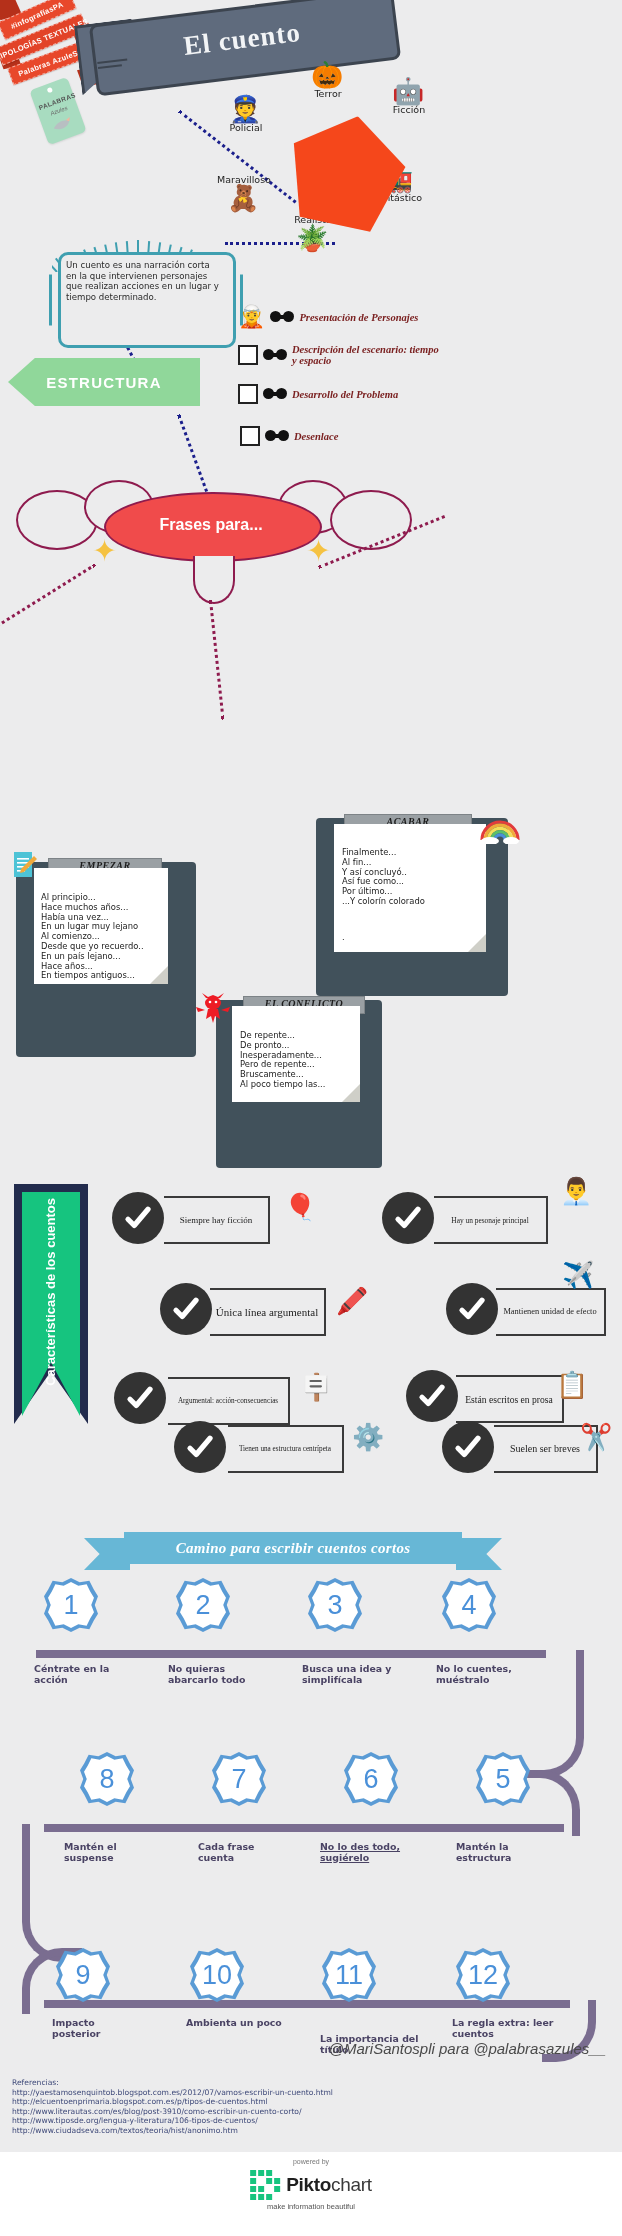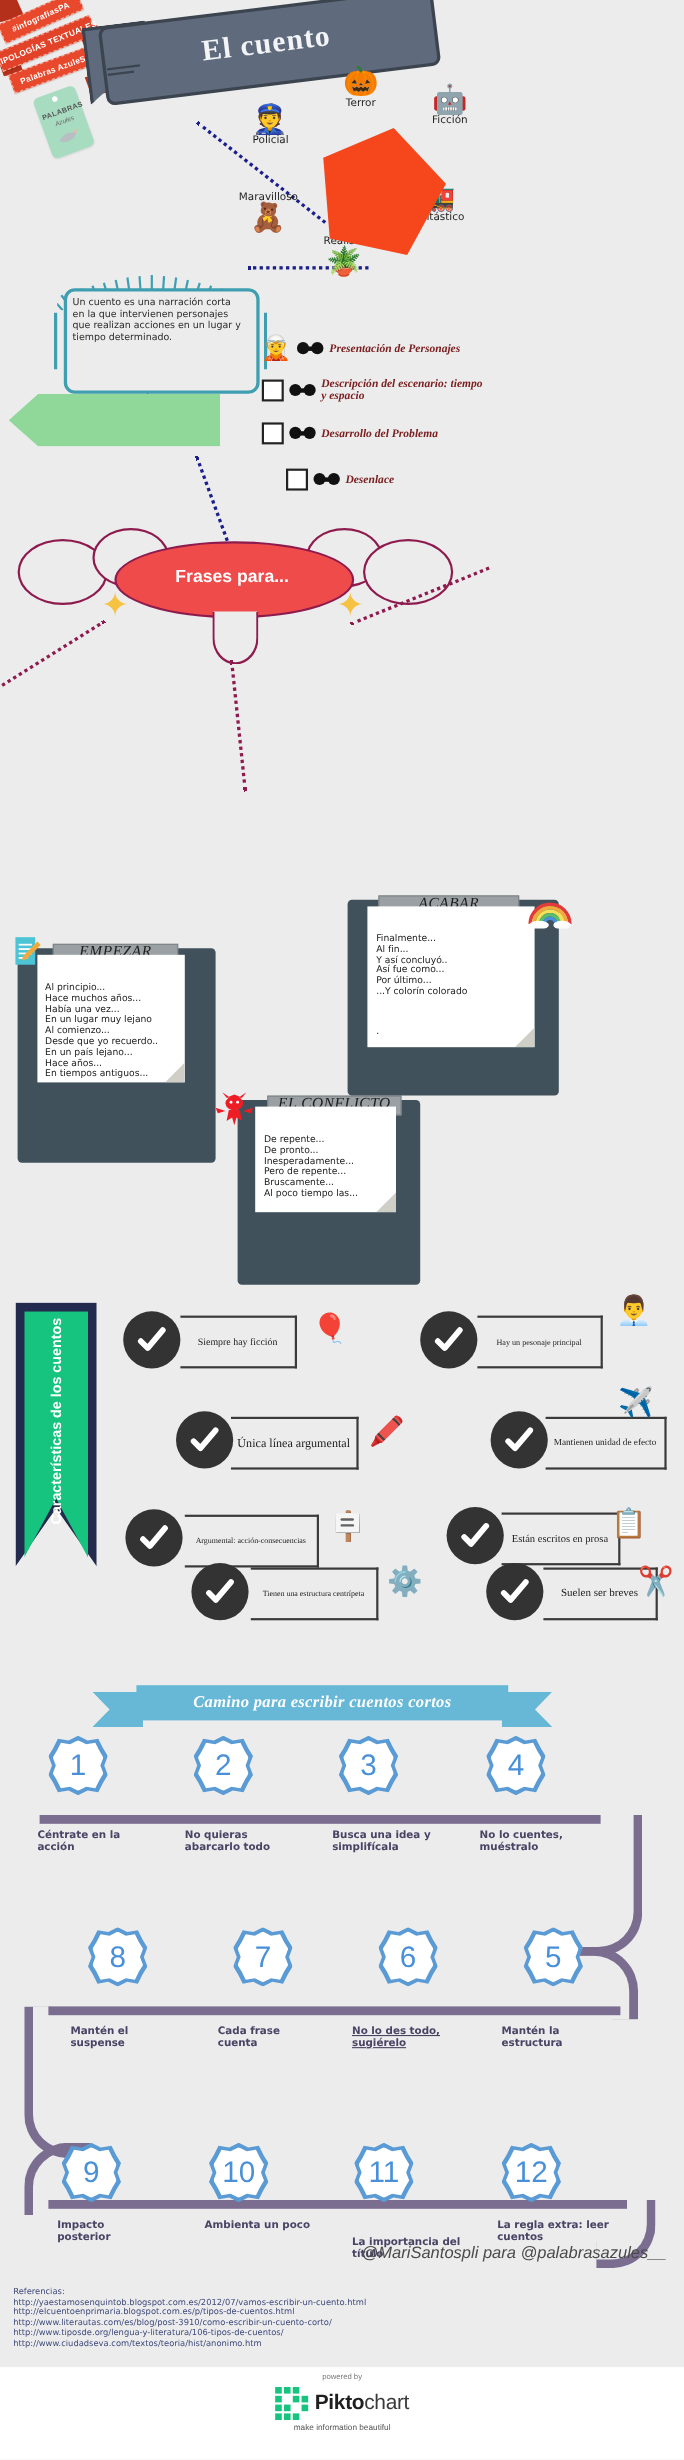--- a/index.html
+++ b/index.html
@@ -42,21 +42,21 @@
       color:#f2f4f6;font-size:27px;font-weight:bold;letter-spacing:1px;
       font-family:"Liberation Serif",serif;}
   .banner-lines{position:absolute;left:98px;top:60px;width:34px;height:14px;transform:rotate(-7deg);}
   .banner-lines i{display:block;height:2px;background:#3c444f;margin-bottom:3px;}
   .bl1{width:30px}.bl2{width:24px}
 
   
   .dots{position:absolute;height:0;border-top:3px dotted #1b1f8c;transform-origin:0 0;}
 
   
-  .defbox{position:absolute;left:58px;top:252px;width:172px;height:90px;margin-top:10px;}
+  .defbox{position:absolute;left:58px;top:252px;width:172px;height:90px;}
   .defsun{position:absolute;left:-6px;top:-16px;width:184px;height:36px;overflow:hidden;}
   .defsun i{position:absolute;bottom:0;width:2px;background:#3f9fb0;transform-origin:50% 100%;}
   .deffrm{position:absolute;left:0;top:0;width:172px;height:90px;border:3px solid #3f9fb0;border-radius:10px;background:#ececed;}
   .deffrm2{position:absolute;left:-9px;top:8px;width:188px;height:74px;border:3px solid #3f9fb0;
      background:transparent;clip-path:polygon(0 18%,6% 18%,6% 8%,16% 8%,16% 0,84% 0,84% 8%,94% 8%,94% 18%,100% 18%,100% 82%,94% 82%,94% 92%,84% 92%,84% 100%,16% 100%,16% 92%,6% 92%,6% 82%,0 82%);}
   .deftext{position:absolute;left:8px;top:8px;width:156px;font-size:8.6px;line-height:10.5px;
      color:#2b2b2b;font-family:"DejaVu Sans",sans-serif;}
 
   
   .tipos-hex{position:absolute;left:283px;top:115px;width:124px;height:124px;background:#f5471b;
@@ -93,21 +93,21 @@
       border:2.5px solid #8e1b4e;border-radius:50%;}
   .frases-txt{position:absolute;left:104px;top:492px;width:214px;height:66px;display:flex;
       align-items:center;justify-content:center;color:#fff;font-size:16px;font-weight:bold;}
   .spark{position:absolute;color:#f5c242;font-size:30px;line-height:1;}
   .cloud-stem{position:absolute;left:193px;top:556px;width:38px;height:46px;
       border:2.5px solid #8e1b4e;border-top:none;border-radius:0 0 50% 50%;background:#ececed;}
 
   
   .clip{position:absolute;background:#41515b;border-radius:4px;}
   .clip-bar{position:absolute;background:#9aa0a4;border:1px solid #7d8387;}
-  .clip-bar span{display:block;text-align:center;font-size:14px;font-weight:normal;font-style:italic;
+  .clip-bar span{display:block;text-align:center;font-size:10px;font-weight:bold;font-style:italic;
      color:#1d1d1d;font-family:"Liberation Serif",serif;letter-spacing:.5px;line-height:13px;}
   .clip-paper{position:absolute;background:#fff;}
   .clip-paper .fold{position:absolute;right:0;bottom:0;width:18px;height:18px;background:#cfcfc8;
      clip-path:polygon(100% 0,100% 100%,0 100%);}
   .clip-lines{position:absolute;font-size:8.4px;line-height:9.8px;color:#1b1b1b;
      font-family:"DejaVu Sans",sans-serif;}
   .clip-ring{position:absolute;width:11px;height:14px;background:#d9cfc7;border-radius:3px;}
   .clip-ring:after{content:"";position:absolute;left:0;bottom:-2px;width:11px;height:5px;
      background:#41515b;border-radius:50%;}
   .car-ribbon{position:absolute;left:14px;top:1184px;width:74px;height:240px;background:#222b4d;
@@ -245,20 +245,21 @@
     <span class="emoji">🚂</span>
     <span>Fantástico</span>
   </div>
   <div class="tipo" style="left:284px;top:214px;width:58px;">
     <span>Realista</span>
     <span class="emoji">🪴</span>
   </div>
   <div class="tipos-hex"></div>
 
   <div class="estr-arrow"></div>
+  <div class="estr-label">ESTRUCTURA</div>
 
   <div class="estr-item" style="left:238px;top:306px;">
     <span class="emoji-sm">🧝</span>
     <span class="estr-dumb">
         <i></i>
       </span>
     <span class="estr-txt">Presentación de Personajes</span>
   </div>
   <div class="estr-item" style="left:238px;top:344px;">
     <span class="estr-chk"></span>
@@ -267,21 +268,21 @@
       </span>
     <span class="estr-txt" style="width:150px;">Descripción del escenario: tiempo y espacio</span>
   </div>
   <div class="estr-item" style="left:238px;top:384px;">
     <span class="estr-chk"></span>
     <span class="estr-dumb">
         <i></i>
       </span>
     <span class="estr-txt" style="width:112px;">Desarrollo del Problema</span>
   </div>
-  <div class="estr-item" style="left:250px;top:426px;padding-left:10px;">
+  <div class="estr-item" style="left:230px;top:426px;padding-left:10px;">
     <span class="estr-chk"></span>
     <span class="estr-dumb">
         <i></i>
       </span>
     <span class="estr-txt">Desenlace</span>
   </div>
 
   <div class="cloud-wrap">
     <div class="cl-bub" style="left:16px; top:12px;width:78px;height:56px;"></div>
     <div class="cl-bub" style="left:84px; top:2px; width:66px;height:50px;"></div>

